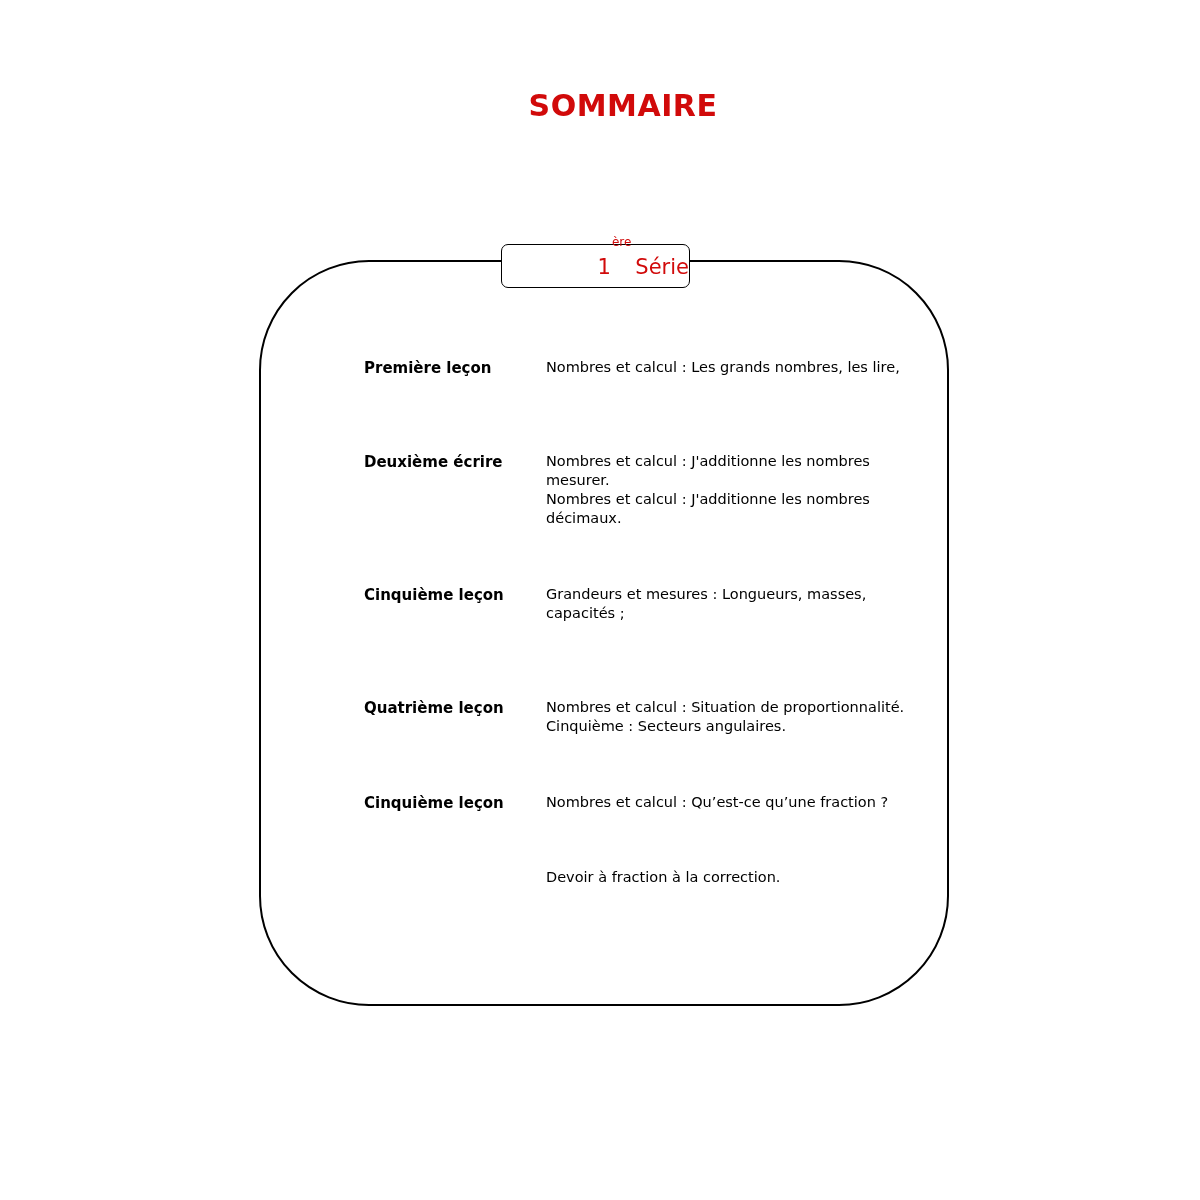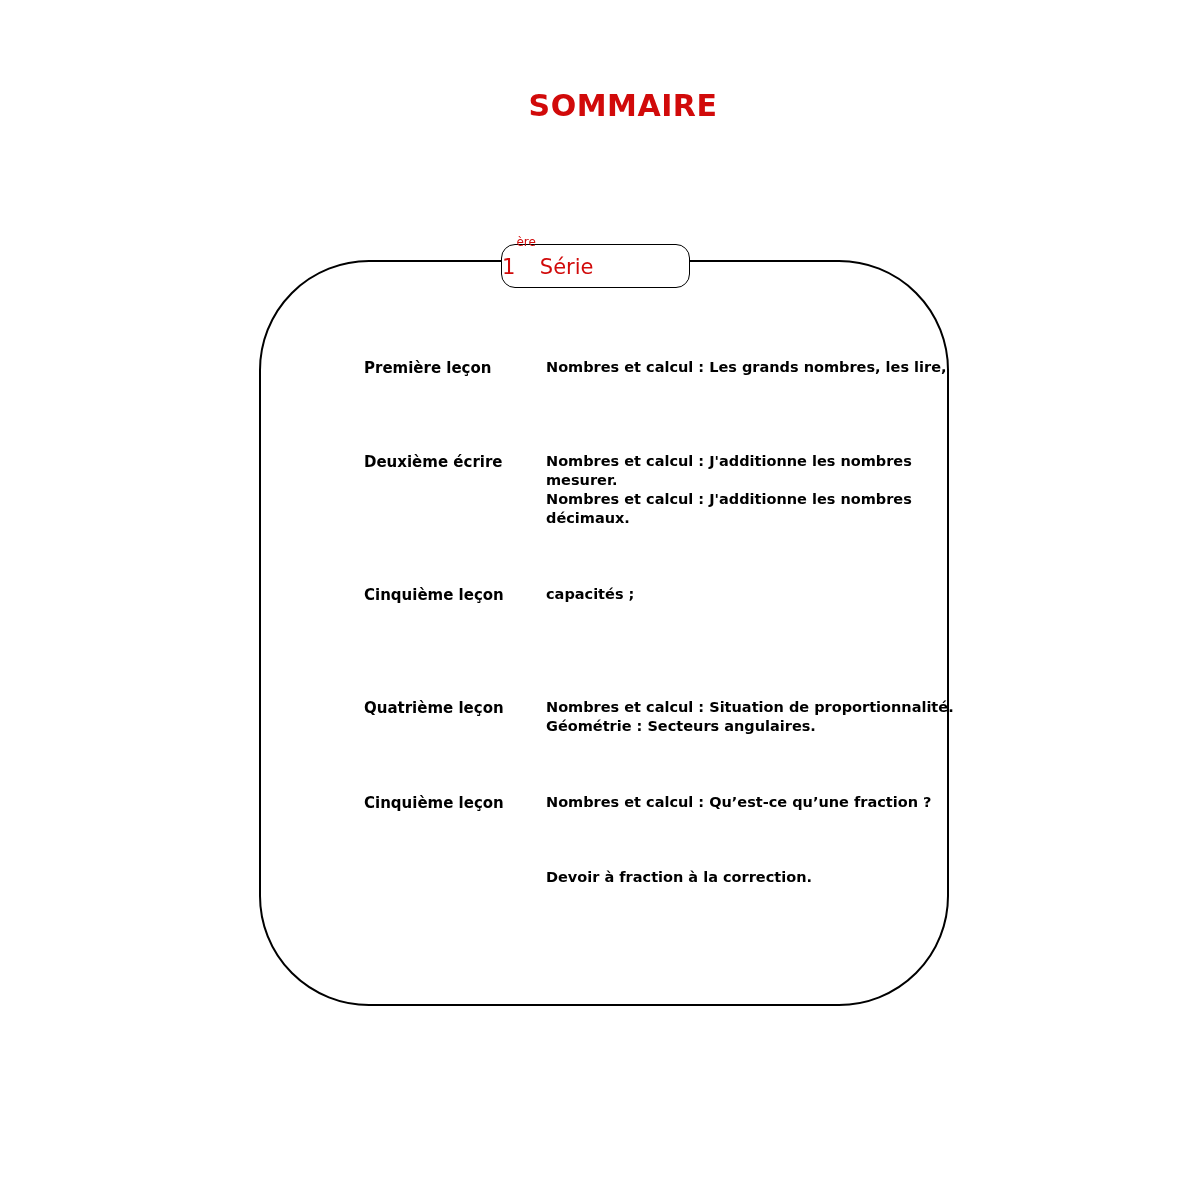--- a/index.html
+++ b/index.html
@@ -1,24 +1,24 @@
 <!DOCTYPE html>
 <html><head>
 <meta charset="utf-8">
 <style>
   html, body { margin:0; padding:0; background:#ffffff; }
   body { width:1200px; height:1200px; position:relative; overflow:hidden; font-family:"DejaVu Sans", sans-serif; color:#000; }
   .title { position:absolute; top:88px; left:0; width:1200px; text-align:center; font-family:"DejaVu Sans", sans-serif; font-weight:bold; font-size:30px; color:#d10a0a; letter-spacing:0.5px;padding-left:23px; }
   .frame { position:absolute; left:259px; top:260px; width:690px; height:746px; border:2px solid #000; border-radius:110px; box-sizing:border-box; }
-  .series-tab { position:absolute; left:501px; top:244px; width:189px; height:44px; border:1.5px solid #000; border-radius:14px; background:#fff; box-sizing:border-box; text-align:left; line-height:44px; font-family:"DejaVu Sans", sans-serif; font-size:21px; color:#d10a0a; }
+  .series-tab { position:absolute; left:501px; top:244px; width:189px; height:44px; border:1.5px solid #000; border-radius:7px; background:#fff; box-sizing:border-box; text-align:right; line-height:44px; font-family:"DejaVu Sans", sans-serif; font-size:21px; color:#d10a0a; }
   .series-tab sup { font-size:12px; vertical-align:top; position:relative; top:-9px; margin-left:1px; margin-right:4px; line-height:1; }
   .row { position:absolute; left:364px; width:560px; }
   .label { position:absolute; left:0; top:0; font-family:"DejaVu Sans", sans-serif; font-weight:bold; font-size:15px; line-height:19px; padding-top:1px; }
   .desc { position:absolute; left:182px; top:0; width:360px; font-family:"DejaVu Sans", sans-serif; font-size:14.5px; line-height:19px; }
-  .desc div { white-space:nowrap;font-weight:bold; }
+  .desc div { white-space:nowrap; }
 </style>
 </head>
 <body>
 
 <div class="title">SOMMAIRE</div>
 
 <div class="frame"></div>
 
 <div class="series-tab"><span>1</span><sup>ère</sup><span>Série</span></div>
 
@@ -35,29 +35,30 @@
     <div>Nombres et calcul : J'additionne les nombres</div>
     <div>mesurer.</div>
     <div>Nombres et calcul : J'additionne les nombres</div>
     <div>décimaux.</div>
   </div>
 </div>
 
 <div class="row" style="top:585px;">
   <div class="label">Cinquième leçon</div>
   <div class="desc">
+    <div>Grandeurs et mesures : Longueurs, masses,</div>
     <div>capacités ;</div>
   </div>
 </div>
 
 <div class="row" style="top:698px;">
   <div class="label">Quatrième leçon</div>
   <div class="desc">
     <div>Nombres et calcul : Situation de proportionnalité.</div>
-    <div>Géométrie : Secteurs angulaires.</div>
+    <div>Cinquième : Secteurs angulaires.</div>
   </div>
 </div>
 
 <div class="row" style="top:793px;">
   <div class="label">Cinquième leçon</div>
   <div class="desc">
     <div>Nombres et calcul : Qu’est-ce qu’une fraction ?</div>
   </div>
 </div>
 

